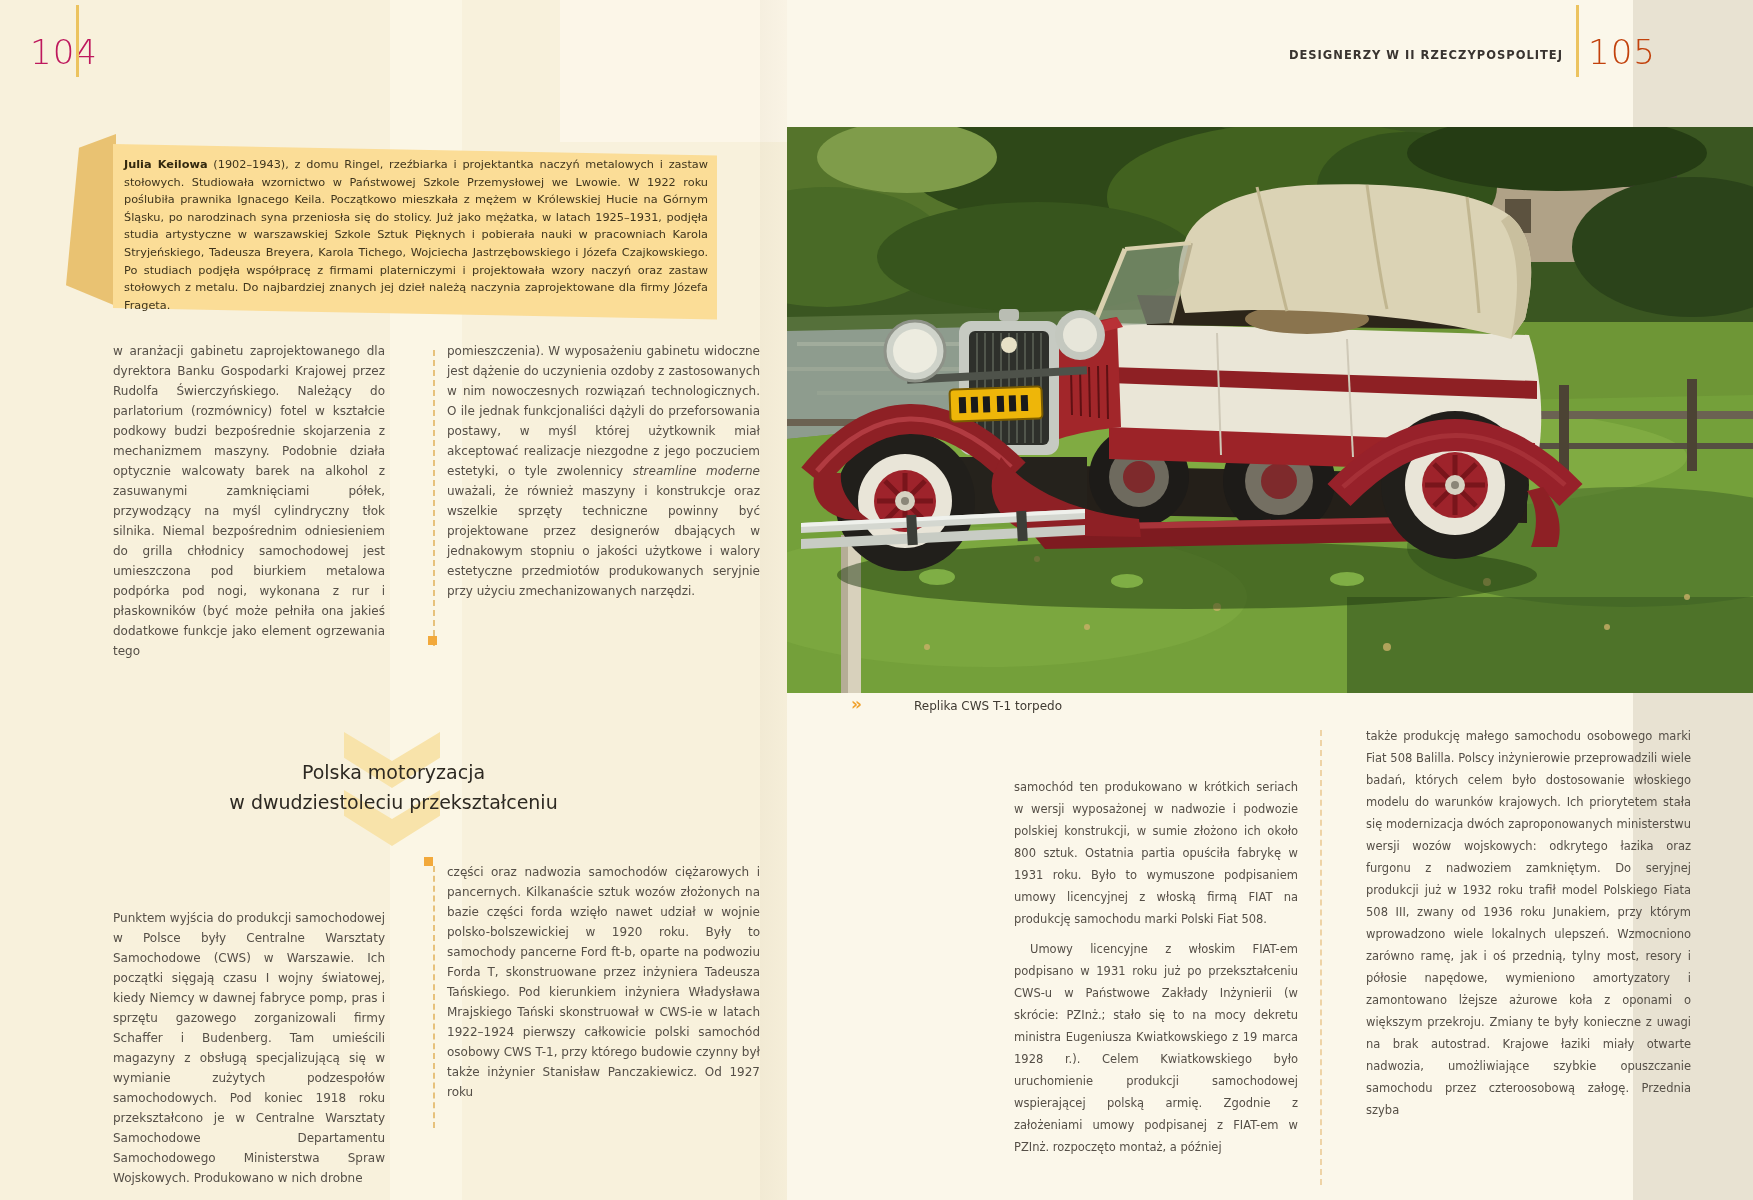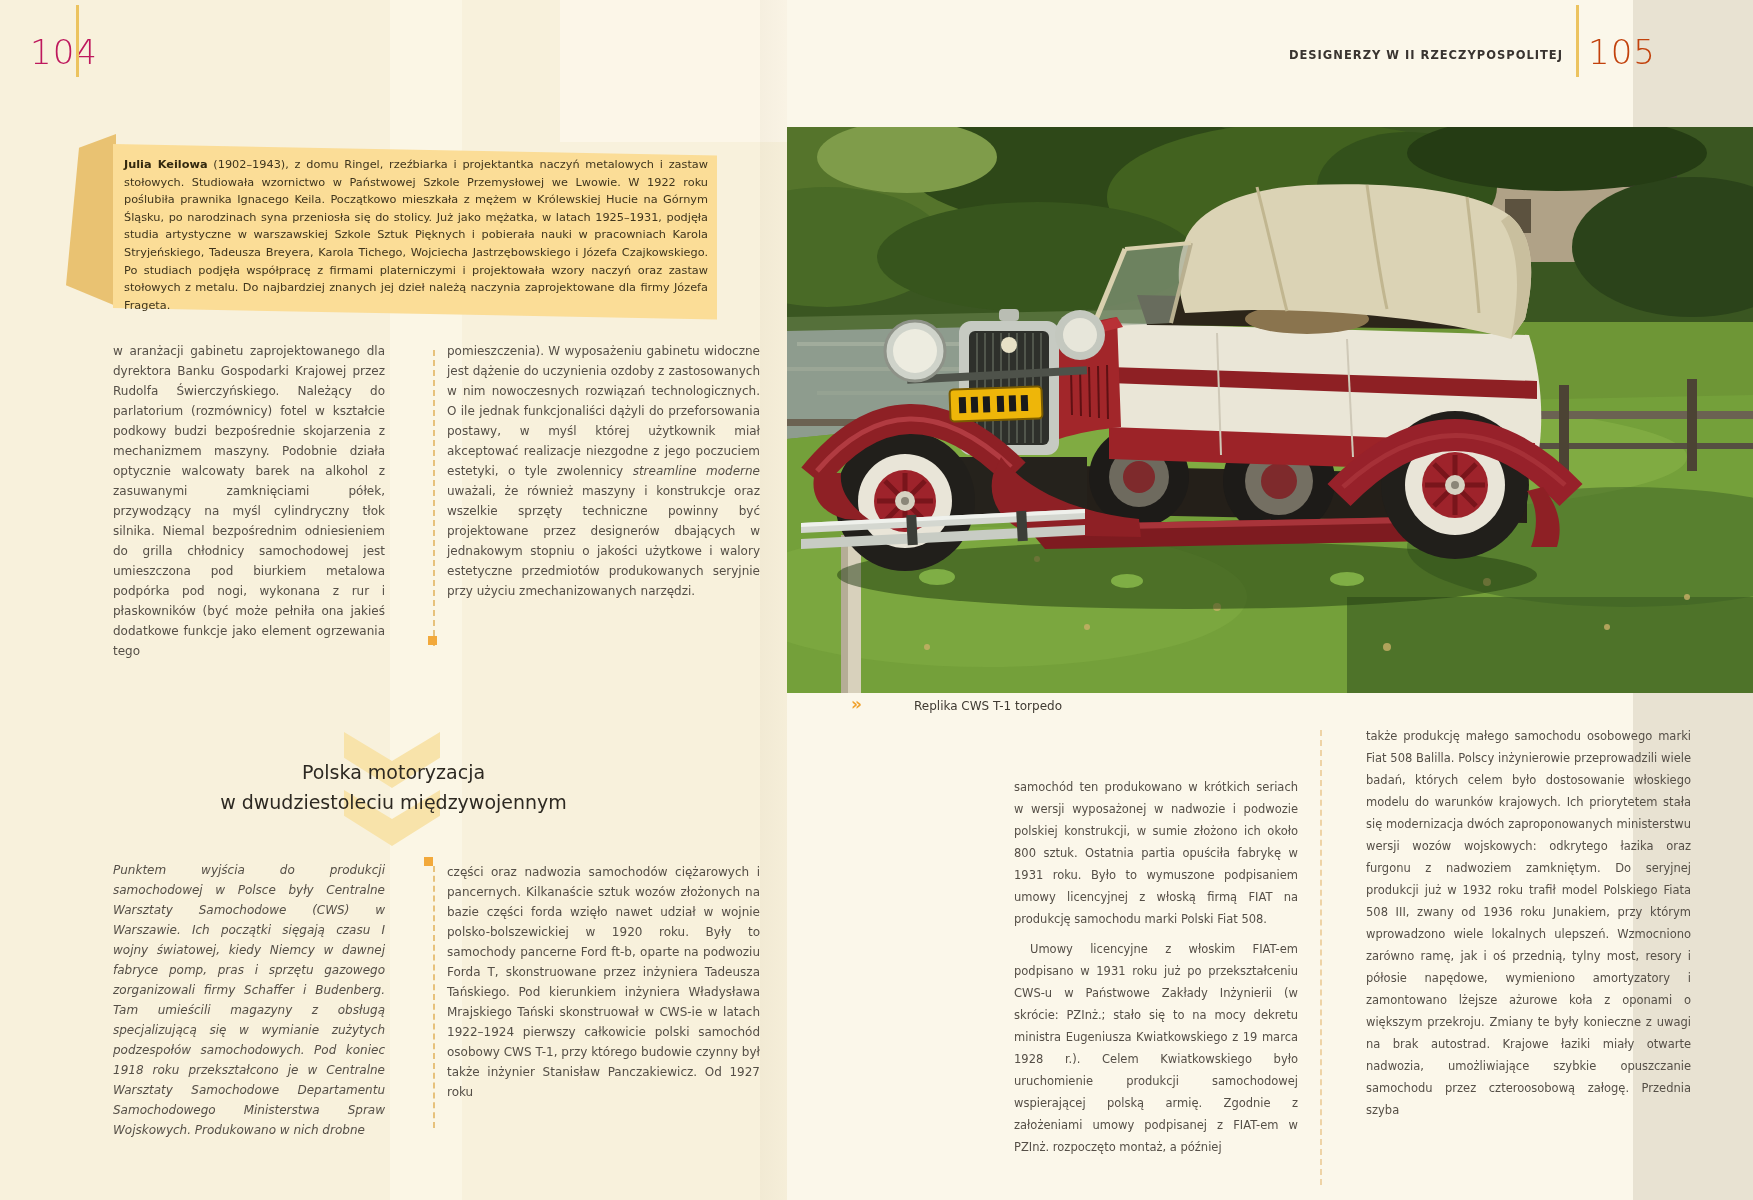--- a/index.html
+++ b/index.html
@@ -25,21 +25,21 @@
             transform:skewY(1.1deg);transform-origin:left top;}
   .bio-text{position:absolute;left:58px;top:32px;width:584px;margin:0;
             font-size:11.3px;line-height:17.6px;color:#3f351d;text-align:justify;}
   .bio-text b{color:#33290f;}
   
   .col{position:absolute;margin:0;text-align:justify;color:#554f47;hyphens:auto;}
   .col-left{font-size:12px;line-height:20px;}
   .col-right{font-size:11.5px;line-height:22px;}
   .col-a{left:113px;top:341px;width:272px;}
   .col-b{left:447px;top:341px;width:313px;}
-  .col-c{left:113px;top:860px;width:272px;font-style:italic;}
+  .col-c{left:113px;top:908px;width:272px;}
   .col-d{left:447px;top:862px;width:313px;}
   .r-col1{left:219px;top:768px;width:300px;} 
   .r-col2{left:551px;top:725px;width:325px;margin-left:28px;} 
   .r-col1 p{margin:8px;}
   .r-col1 .indent{text-indent:16px;}
   .divider{position:absolute;width:0;}
   .div-top{left:433px;top:350px;height:296px;border-left:2px dashed #e7c27c;}
   .div-bottom{left:433px;top:866px;height:262px;border-left:2px dashed #e7c27c;}
   .div-right{left:533px;top:730px;height:455px;border-left:2px dashed #eed3a6;}
   .sq{position:absolute;width:9px;height:9px;background:#f2a93b;}
@@ -85,21 +85,21 @@
 
     <p class="col col-left col-a">w aranżacji gabinetu zaprojektowanego dla dyrektora Banku Gospodarki Krajowej przez Rudolfa Świerczyńskiego. Należący do parlatorium (rozmównicy) fotel w kształcie podkowy budzi bezpośrednie skojarzenia z mechanizmem maszyny. Podobnie działa optycznie walcowaty barek na alkohol z zasuwanymi zamknięciami półek, przywodzący na myśl cylindryczny tłok silnika. Niemal bezpośrednim odniesieniem do grilla chłodnicy samochodowej jest umieszczona pod biurkiem metalowa podpórka pod nogi, wykonana z rur i płaskowników (być może pełniła ona jakieś dodatkowe funkcje jako element ogrzewania tego</p>
     <div class="col col-left col-b"><span>pomieszczenia). W wyposażeniu gabinetu widoczne jest dążenie do uczynienia ozdoby z zastosowanych w nim nowoczesnych rozwiązań technologicznych. O ile jednak funkcjonaliści dążyli do przeforsowania postawy, w myśl której użytkownik miał akceptować realizacje niezgodne z jego poczuciem estetyki, o tyle zwolennicy </span><i>streamline moderne</i><span> uważali, że również maszyny i konstrukcje oraz wszelkie sprzęty techniczne powinny być projektowane przez designerów dbających w jednakowym stopniu o jakości użytkowe i walory estetyczne przedmiotów produkowanych seryjnie przy użyciu zmechanizowanych narzędzi.</span></div>
     <div class="divider div-top"></div>
     <div class="sq sq-top"></div>
 
     <div class="chevron chev1"></div>
     <div class="chevron chev2"></div>
     <h2 class="heading">
       <span>Polska motoryzacja</span>
-      <span>w dwudziestoleciu międzywojennym</span>
+      <span>w dwudziestoleciu przekształceniu</span>
     </h2>
 
     <p class="col col-left col-c">Punktem wyjścia do produkcji samochodowej w Polsce były Centralne Warsztaty Samochodowe (CWS) w Warszawie. Ich początki sięgają czasu I wojny światowej, kiedy Niemcy w dawnej fabryce pomp, pras i sprzętu gazowego zorganizowali firmy Schaffer i Budenberg. Tam umieścili magazyny z obsługą specjalizującą się w wymianie zużytych podzespołów samochodowych. Pod koniec 1918 roku przekształcono je w Centralne Warsztaty Samochodowe Departamentu Samochodowego Ministerstwa Spraw Wojskowych. Produkowano w nich drobne</p>
     <p class="col col-left col-d">części oraz nadwozia samochodów ciężarowych i pancernych. Kilkanaście sztuk wozów złożonych na bazie części forda wzięło nawet udział w wojnie polsko-bolszewickiej w 1920 roku. Były to samochody pancerne Ford ft-b, oparte na podwoziu Forda T, skonstruowane przez inżyniera Tadeusza Tańskiego. Pod kierunkiem inżyniera Władysława Mrajskiego Tański skonstruował w CWS-ie w latach 1922–1924 pierwszy całkowicie polski samochód osobowy CWS T-1, przy którego budowie czynny był także inżynier Stanisław Panczakiewicz. Od 1927 roku</p>
     <div class="divider div-bottom"></div>
     <div class="sq sq-bottom"></div>
   </div>
 
   <div class="gutter-shade"></div>
 

